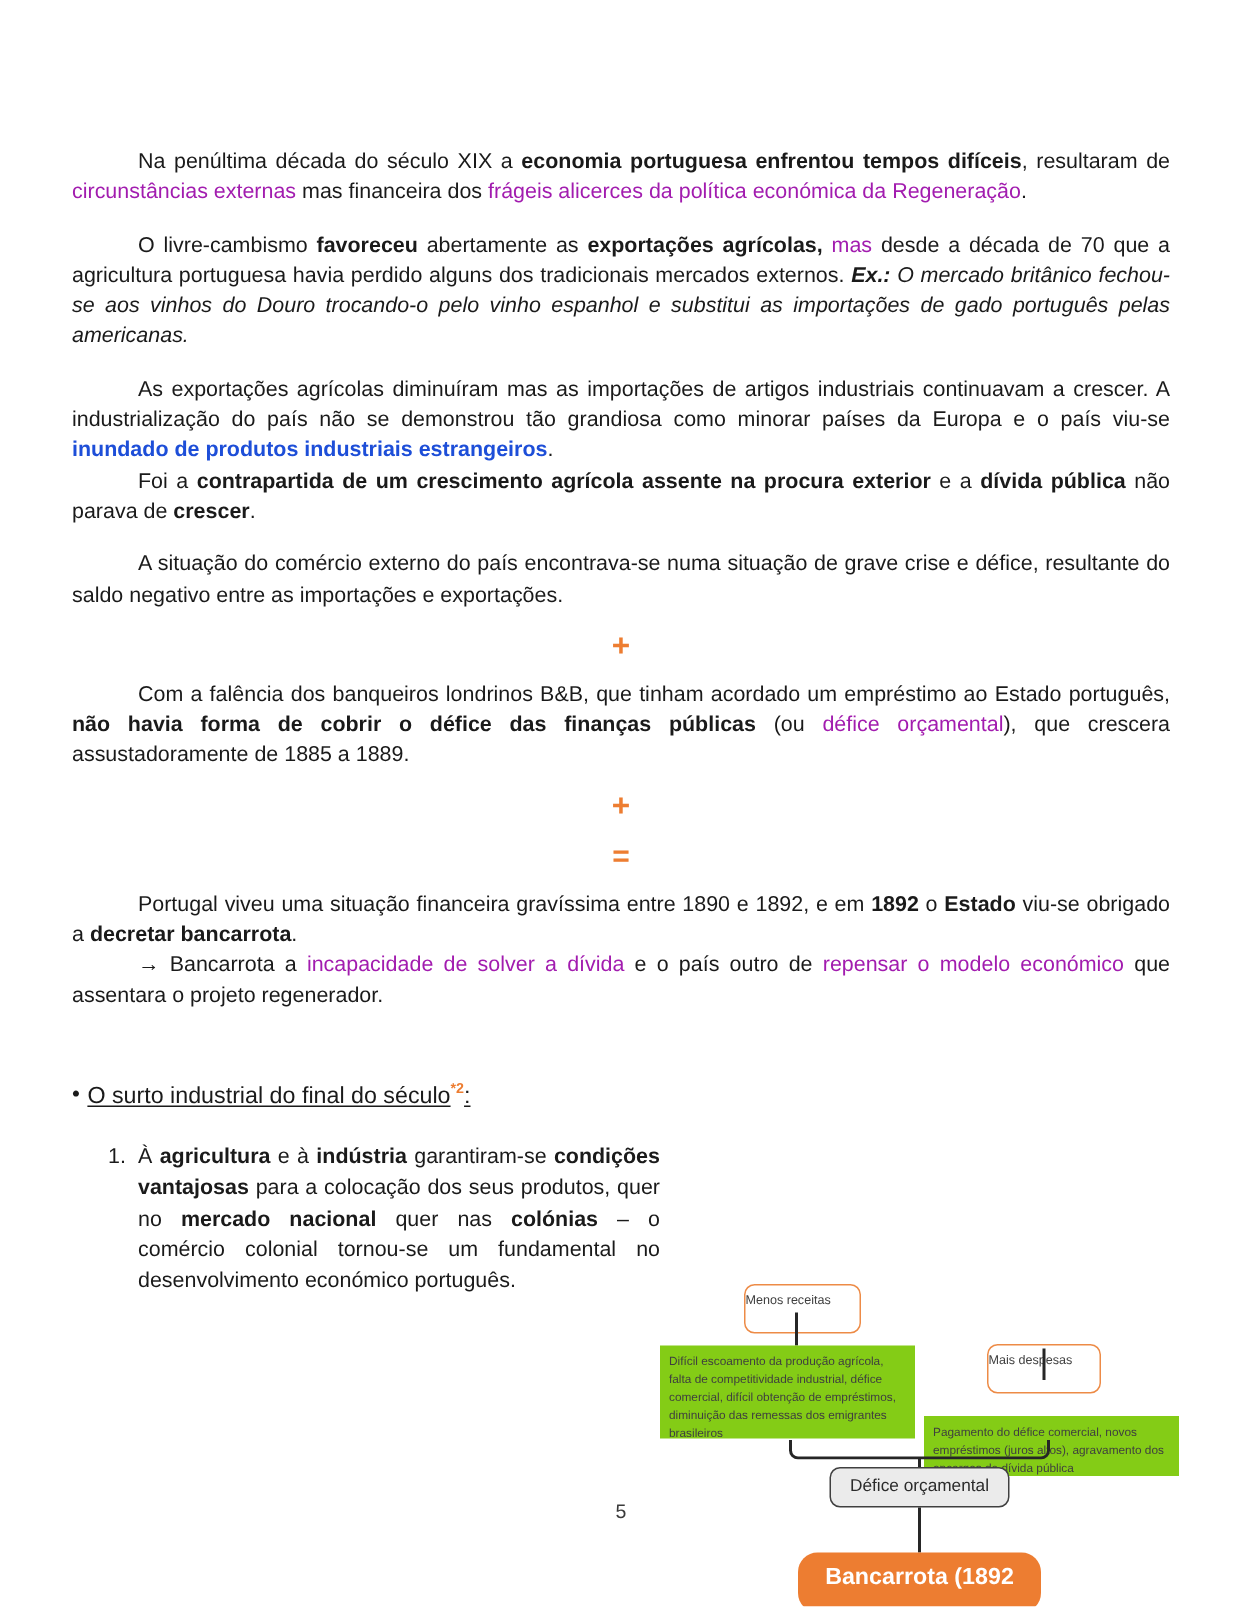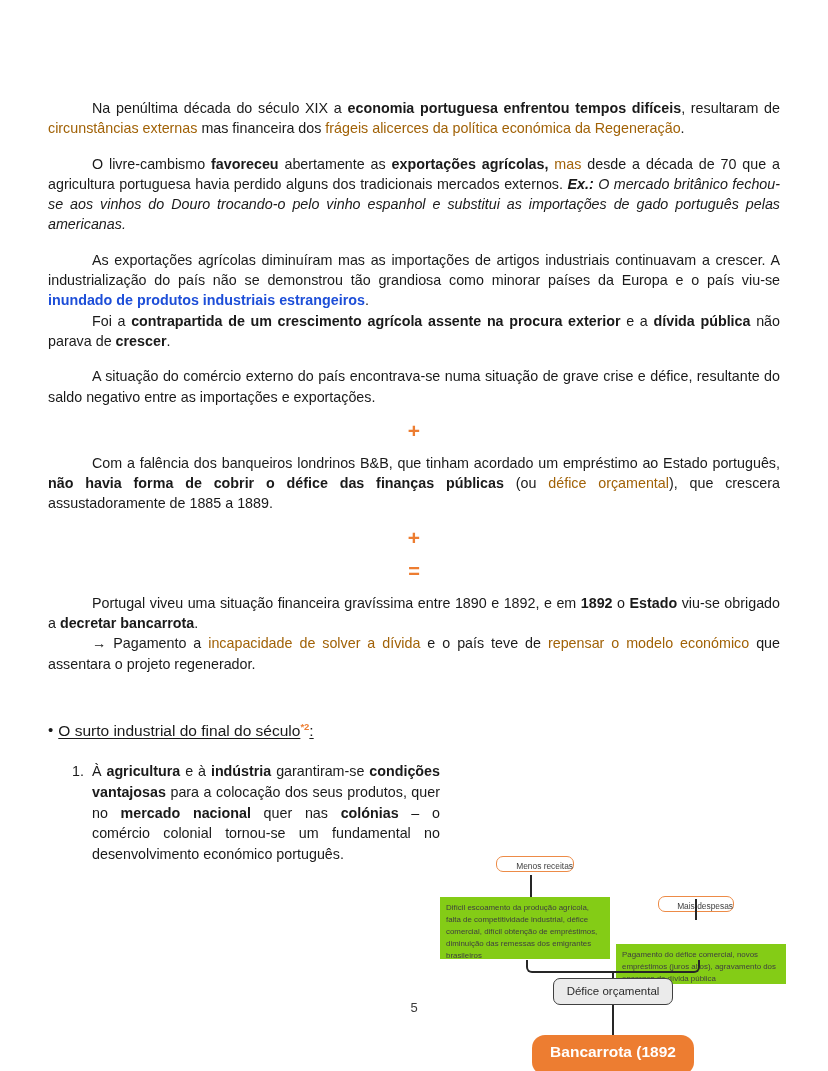--- a/index.html
+++ b/index.html
@@ -62,21 +62,21 @@
     font-size: 14.3px;
     line-height: 1.42;
     text-align: justify;
     color: #1a1a1a;
   }
   p.para.indent {
     text-indent: 44px;
   }
   .b { font-weight: bold; }
   .i { font-style: italic; }
-  .o { color: #a16207; }
+  .o { color: #a21caf; }
   .ob { color: #1d4ed8; font-weight: bold; }
   .gap-md { height: 15px; }
   .gap-lg { height: 20px; }
 
   
   .op {
     text-align: center;
     color: #ED7D31;
     font-weight: bold;
     font-size: 21px;
@@ -126,23 +126,23 @@
     width: 360px;
     height: 223px;
   }
   .dg-pill {
     position: absolute;
     background: #ffffff;
     border: 1.3px solid #ED8B47;
     border-radius: 7px;
     font-size: 8.4px;
     color: #3f3f3f;
-    text-align: right;
+    text-align: left;
     line-height: 19px;
-    height: 16px;
+    height: 33px;
     box-sizing: border-box;
     white-space: nowrap;
   }
   .dg-note {
     position: absolute;
     background: #84cc16;
     font-size: 7.9px;
     line-height: 1.52;
     color: #3f3f3f;
     box-sizing: border-box;
@@ -219,21 +219,21 @@
 
     <p class="para indent"><span>Com a falência dos banqueiros londrinos B&amp;B, que tinham acordado um empréstimo ao Estado português, </span><span class="b">não havia forma de cobrir o défice das finanças públicas</span><span> (ou </span><span class="o">défice orçamental</span><span>), que crescera assustadoramente de 1885 a 1889.</span></p>
 
     <div class="op">+</div>
 
 
     <div class="op eq">=</div>
 
     <p class="para indent"><span>Portugal viveu uma situação financeira gravíssima entre 1890 e 1892, e em </span><span class="b">1892</span><span> o </span><span class="b">Estado</span><span> viu-se obrigado a </span><span class="b">decretar bancarrota</span><span>.</span></p>
 
-    <p class="para indent"><span>→</span><span> Pagamento a </span><span class="o">incapacidade de solver a dívida</span><span> e o país teve de </span><span class="o">repensar o modelo económico</span><span> que assentara o projeto regenerador.</span></p>
+    <p class="para indent"><span>→</span><span> Bancarrota a </span><span class="o">incapacidade de solver a dívida</span><span> e o país outro de </span><span class="o">repensar o modelo económico</span><span> que assentara o projeto regenerador.</span></p>
 
     <div style="height:46px"></div>
 
     <div class="heading">
       <span class="bullet">•</span><span class="htext">O surto industrial do final do século</span><span class="sup">*2</span><span class="colon">:</span>
     </div>
 
     <div class="gap-lg"></div>
 
 

